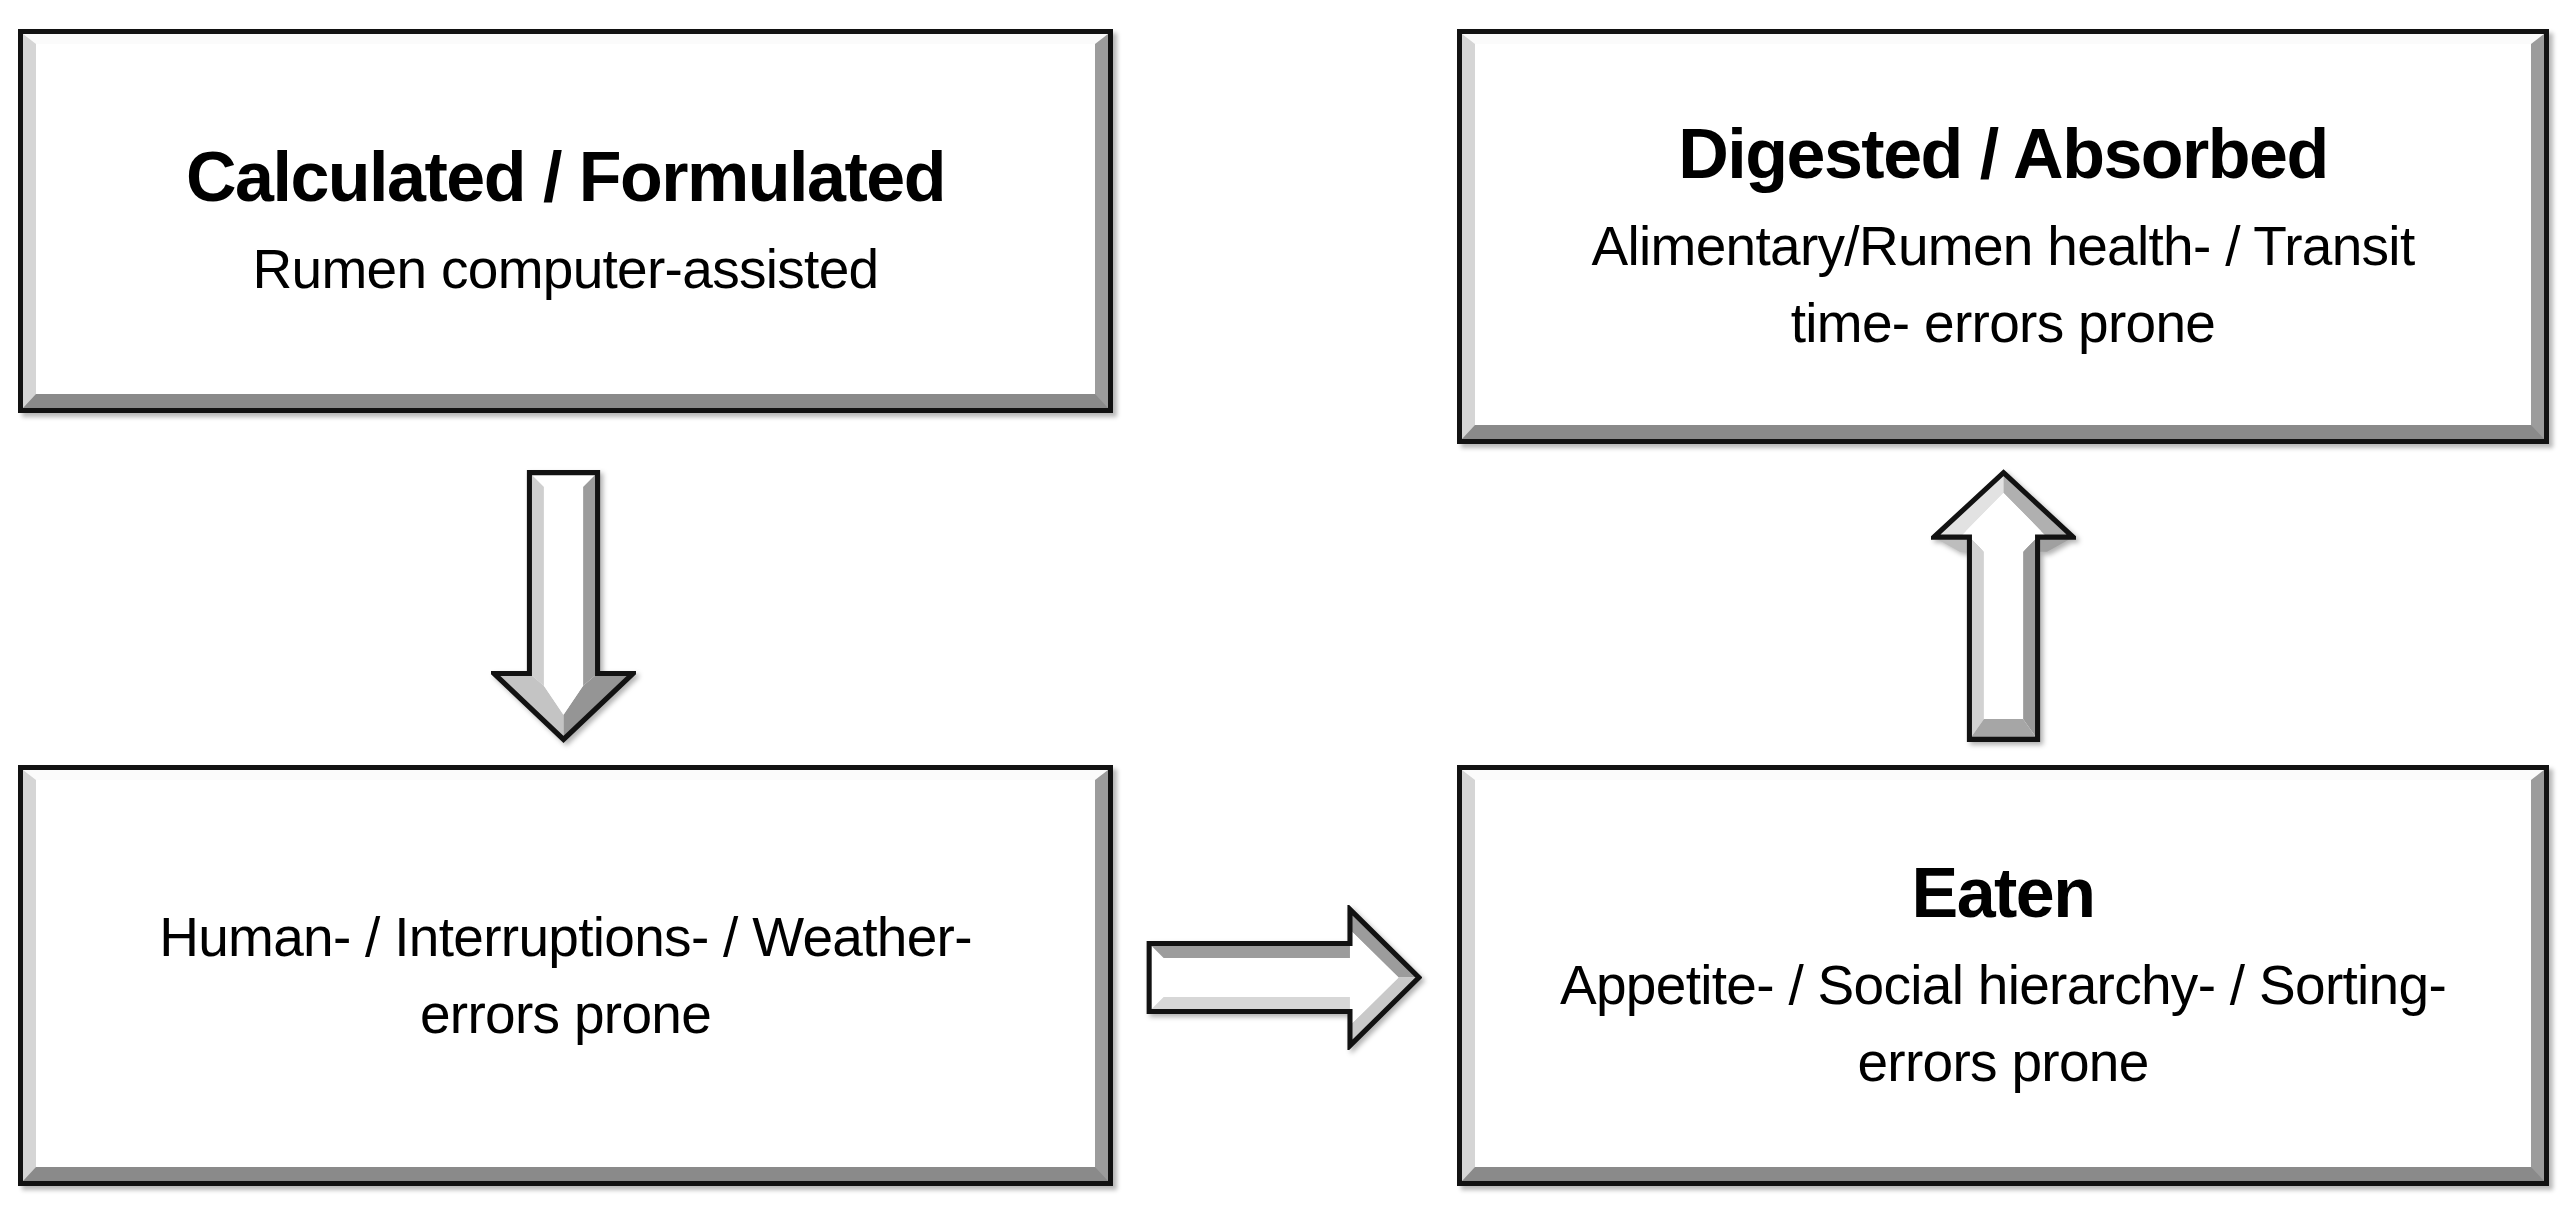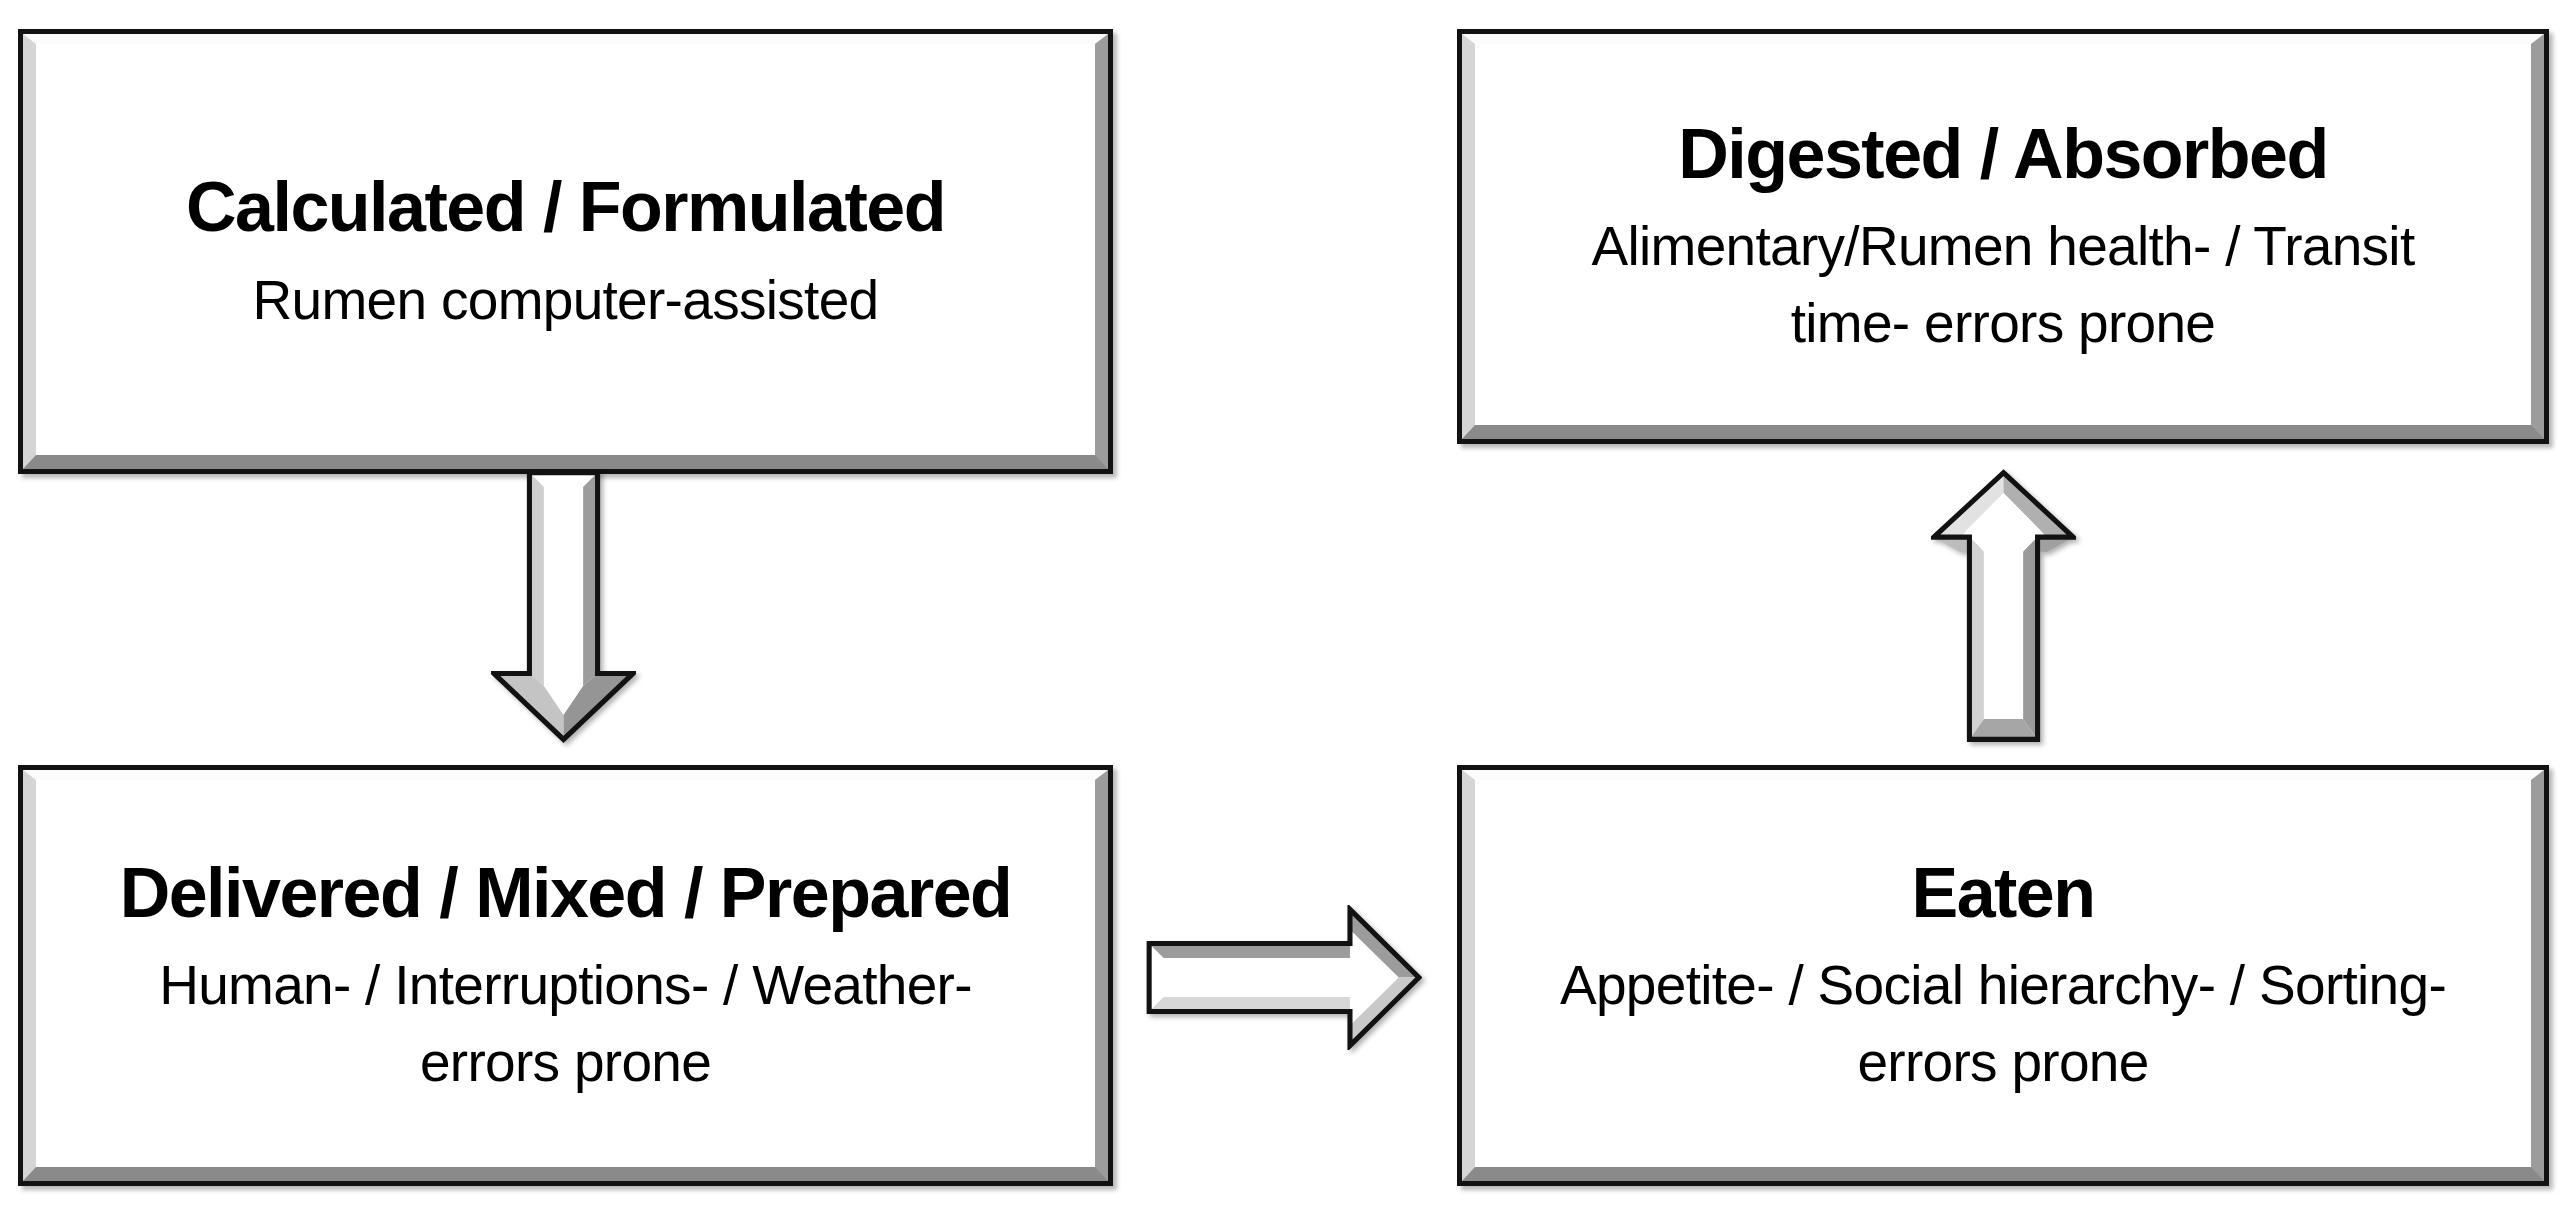--- a/index.html
+++ b/index.html
@@ -61,41 +61,40 @@
     position: absolute;
     filter: drop-shadow(3.6px 3.6px 2.9px rgba(0,0,0,0.30));
   }
   .arrow svg { display: block; }
 </style>
 </head>
 <body>
 
 <div class="canvas">
 
-  <div class="box" style="left:18px; top:29px; width:1095px; height:445px;">
+  <div class="box" style="left:18px; top:29px; width:1095px; height:384px;">
     <div class="bevel"></div>
     <div class="content">
       <div class="title">Calculated / Formulated</div>
       <div class="line">Rumen computer-assisted</div>
     </div>
   </div>
 
   <div class="box" style="left:1457px; top:29px; width:1092px; height:415px;">
     <div class="bevel"></div>
     <div class="content">
       <div class="title">Digested / Absorbed</div>
       <div class="line">Alimentary/Rumen health- / Transit</div>
       <div class="line">time- errors prone</div>
     </div>
   </div>
 
   <div class="box" style="left:18px; top:765px; width:1095px; height:421px;">
     <div class="bevel"></div>
     <div class="content">
-      <div class="title">Delivered / Mixed / Prepared</div>
       <div class="line">Human- / Interruptions- / Weather-</div>
       <div class="line">errors prone</div>
     </div>
   </div>
 
   <div class="box" style="left:1457px; top:765px; width:1092px; height:421px;padding-left:42px;">
     <div class="bevel"></div>
     <div class="content">
       <div class="title">Eaten</div>
       <div class="line">Appetite- / Social hierarchy- / Sorting-</div>

